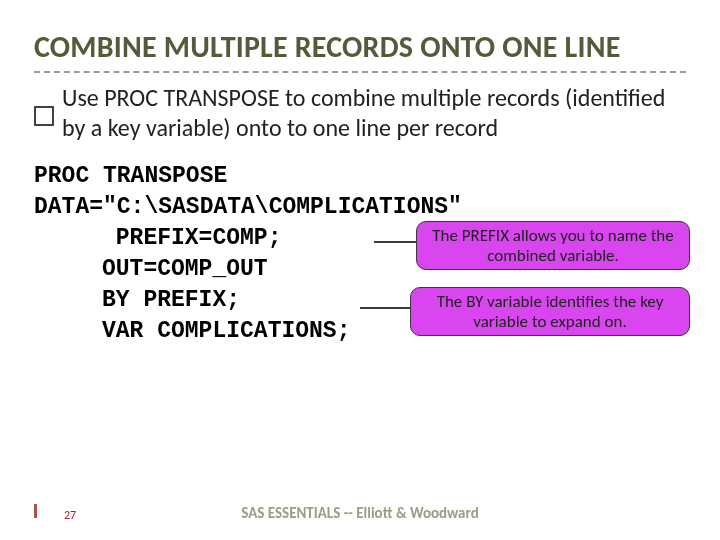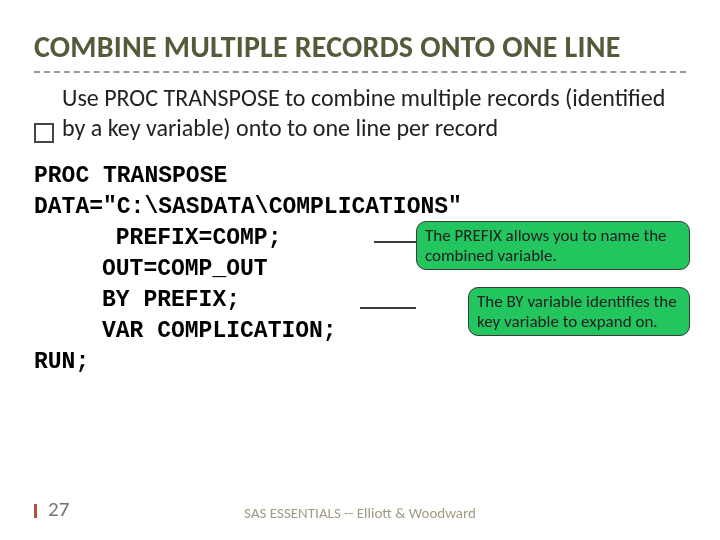--- a/index.html
+++ b/index.html
@@ -25,21 +25,21 @@
     letter-spacing: 0.2px;
     margin-bottom: 6px;
   }
   .dashrule {
     border: none;
     border-top: 2px dashed #9a9a9a;
     margin: 0 0 10px 0;
   }
   .bullet-row {
     display: flex;
-    align-items: flex-end;
+    align-items: center;
     font-size: 24px;
     color: #222;
     line-height: 1.25;
     margin-bottom: 18px;
   }
   .bullet-box {
     width: 16px;
     height: 16px;
     border: 2px solid #444;
     margin-top: 6px;
@@ -68,31 +68,31 @@
     position: absolute;
     right: -4px;
     top: 60px;
     width: 280px;
   }
   .callout {
     position: absolute;
     box-sizing: border-box;
     border: 1.5px solid #3a3a3a;
     border-radius: 10px;
-    background: #22c55e;
+    background: #d946ef;
     font-family: Calibri, Arial, sans-serif;
     font-weight: 400;
     font-size: 17px;
     color: #222;
-    text-align: left;
+    text-align: center;
     padding: 4px 8px;
     line-height: 1.15;
   }
   .callout.c1 { top: 0; right: 0; width: 274px; }
-  .callout.c2 { top: 66px; right: 0; width: 222px; }
+  .callout.c2 { top: 66px; right: 0; width: 280px; }
   .callout.c3 {
     position: absolute;
     left: 202px;
     bottom: 28px;
     width: 310px;
   }
   .connector {
     position: absolute;
     background: #3a3a3a;
     height: 2px;
@@ -101,41 +101,42 @@
   .connector.cc2 { top: 86px; right: 274px; width: 56px; }
   .footer {
     position: absolute;
     left: 0;
     right: 0;
     bottom: 18px;
     height: 28px;
   }
   .page-num {
     position: absolute;
-    left: 48px;
+    left: 64px;
     bottom: 0;
-    font-size: 21px;
-    color: #737373;
+    font-size: 12px;
+    color: #b91c1c;
   }
   .page-tick {
     position: absolute;
     left: 34px;
     bottom: 4px;
     width: 3px;
     height: 14px;
     background: #b3523f;
   }
   .footer-text {
     position: absolute;
     left: 0;
     right: 0;
     bottom: 0;
     text-align: center;
     font-size: 15px;
     color: #a09b84;
+    font-weight: bold;
   }
 </style>
 </head>
 <body>
 
 <div class="slide">
 
   <div class="title">COMBINE MULTIPLE RECORDS ONTO ONE LINE</div>
   <hr class="dashrule">
 
@@ -143,22 +144,21 @@
     <div class="bullet-box"></div>
     <div class="bullet-text">Use PROC TRANSPOSE  to combine multiple records (identified by a key variable) onto to one line per record</div>
   </div>
 
   <div class="code-area">
     <div class="code-line">PROC TRANSPOSE</div>
     <div class="code-line">DATA="C:\SASDATA\COMPLICATIONS"</div>
     <div class="code-line indent"> PREFIX=COMP;</div>
     <div class="code-line indent">OUT=COMP_OUT</div>
     <div class="code-line indent">BY PREFIX;</div>
-    <div class="code-line indent">VAR COMPLICATION;</div>
-    <div class="code-line">RUN;</div>
+    <div class="code-line indent">VAR COMPLICATIONS;</div>
 
     <div class="callouts">
       <div class="connector cc1"></div>
       <div class="callout c1">The PREFIX allows you to name the combined variable.</div>
       <div class="connector cc2"></div>
       <div class="callout c2">The BY variable identifies the key variable to expand on.</div>
     </div>
   </div>
 
 

